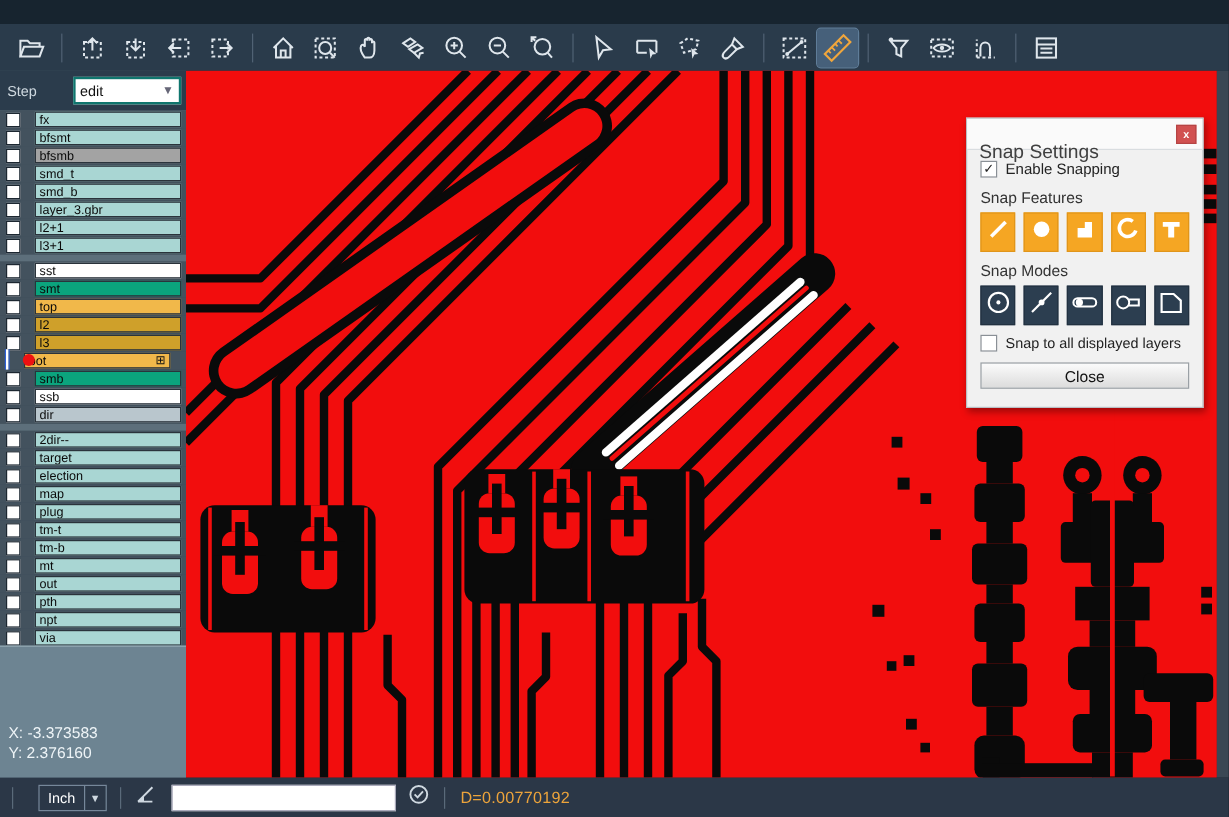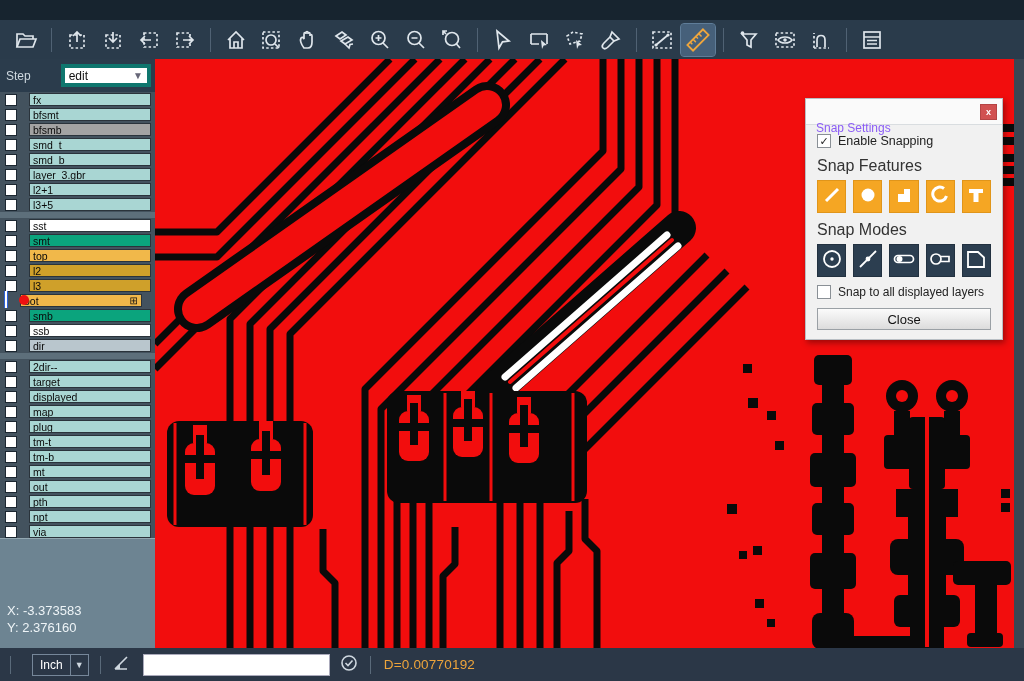--- a/index.html
+++ b/index.html
@@ -15,21 +15,21 @@
   #toolbar { position:absolute; left:0; top:20px; width:1024px; height:39px; background:#2a3b4b; display:flex; align-items:center; padding-left:8px; }
   .tb-btn { width:34px; height:32px; display:flex; align-items:center; justify-content:center; border-radius:3px; margin:0 1px; }
   .tb-btn.active { background:#46607a; outline:1px solid #5f7d99; }
   .tb-sep { width:1px; height:24px; background:#506274; margin:0 7px; }
   .tb-btn svg { display:block; }
 
   
   #sidebar { position:absolute; left:0; top:59px; width:155px; height:589px; background:#5f7380; }
   #stepbar { height:33px; background:#2b3c4c; display:flex; align-items:center; padding:0 4px;gap:24px; }
   #stepbar .lbl { color:#cfd9e0; font-size:12px; margin:0 6px 0 2px; }
-  #step-select { flex:1; height:23px; background:#fff; border:4px solid #0f766e; display:flex; align-items:center; justify-content:space-between; font-size:12px; padding:0 4px; color:#111; }
+  #step-select { flex:1; height:23px; background:#fff; border:2px solid #0f766e; display:flex; align-items:center; justify-content:space-between; font-size:12px; padding:0 4px; color:#111; }
   #step-select .chev { color:#667; font-size:10px; }
   #layers { background:#43525e;border-radius:14px; }
   .lrow { height:15px; display:flex; align-items:center; position:relative; background:#43525e; }
   .lrow .cb { width:12px; height:12px; background:#fff; border:1px solid #1c2731; margin-left:5px; flex:none; }
   .lrow.active .cbwrap { background:#2e62d9; padding:1px; margin-left:4px; }
   .lrow.active .cb { width:10px; height:10px; margin:0; border:1px solid #fff; background:#16324f; }
   .lrow .dot { width:10px; height:10px; border-radius:50%; background:#ee1111; position:absolute; left:19px; top:2px; }
   .lrow .bar { margin-left:12px; width:122px; height:13px; border:1px solid #2a333b; display:flex; align-items:center; justify-content:space-between; padding:0 3px; font-size:10.5px; color:#0a0a0a; overflow:hidden; white-space:nowrap; }
   .lrow .grid { font-size:10px; line-height:10px; color:#111; }
   .lgap { height:6px; background:#5d6f7b; }
@@ -37,27 +37,27 @@
   #xy { position:absolute; left:0; top:538px; width:155px; height:110px; background:#6d8492; border-top:1px solid #93a8b2; padding:3px 0 0 0; }
   #xy .coord { color:#eef4f7; font-size:13px; padding:1px 0 1px 7px; }
 
   
   #canvas { position:absolute; left:155px; top:59px; width:859px; height:589px; background:#f20d0d; overflow:hidden; }
   #rightstrip { position:absolute; left:1014px; top:59px; width:10px; height:589px; background:#3a4754; }
 
   
   #snapdlg { position:absolute; left:805px; top:98px; width:198px; height:242px; background:#f1f1f1; border:1px solid #b9bfc4; box-shadow:2px 3px 6px rgba(0,0,0,.35); }
   #snapdlg .title { height:26px; background:#fafafa; border-bottom:1px solid #d9dde0; display:flex; align-items:center; justify-content:space-between; padding:0 5px 0 10px; }
-  #snapdlg .title .t { font-size:12px; color:#8b5cf6;margin-top:32px; }
+  #snapdlg .title .t { font-size:16px; color:#404040;margin-top:32px; }
   #snapdlg .close { width:17px; height:16px; background:#d15151; color:#fff; font-size:9px; font-weight:bold; display:flex; align-items:center; justify-content:center; border:1px solid #b54444; }
   #snapdlg .body { padding:9px 11px 0 11px; }
   .chkrow { display:flex; align-items:center; gap:7px; margin-bottom:9px; }
   .chk { width:14px; height:14px; background:#fff; border:1px solid #8a9096; font-size:11px; line-height:13px; text-align:center; color:#222; }
   .chkrow .cl { font-size:12.5px; color:#222; }
-  .sec { font-size:16px; color:#333; margin:2px 0 5px 0; }
+  .sec { font-size:13px; color:#333; margin:2px 0 5px 0; }
   .btnrow { display:flex; gap:7px; margin-bottom:8px; }
   .snap-feat { width:33px; height:33px; background:#f5a623; border:1px solid #e0951a; display:flex; align-items:center; justify-content:center; }
   .snap-mode { width:33px; height:33px; background:#2c3e50; border:1px solid #223140; display:flex; align-items:center; justify-content:center; }
   #close-btn { width:100%; height:22px; margin-top:4px; background:linear-gradient(#fbfbfb,#dcdcdc); border:1px solid #9aa0a5; font-size:13px; color:#111; display:flex; align-items:center; justify-content:center; }
 
   
   #bottombar { position:absolute; left:0; top:648px; width:1024px; height:33px; background:#2b3747; display:flex; align-items:center; }
   .bb-sep { width:1px; height:18px; background:#5a6a7a; }
   #unit-select { margin-left:21px; margin-right:11px; height:22px; display:flex; align-items:center; border:1px solid #76879a; color:#fff; font-size:12px; }
   #unit-select .uv { padding:0 7px; }
@@ -309,21 +309,21 @@
         </div>
         <div class="lrow">
           <span class="cb"></span>
           <span class="bar" style="background:#a9d6d3">
             <span>l2+1</span>
           </span>
         </div>
         <div class="lrow">
           <span class="cb"></span>
           <span class="bar" style="background:#a9d6d3">
-            <span>l3+5</span>
+            <span>l3+1</span>
           </span>
         </div>
         <div class="lgap"></div>
         <div class="lrow">
           <span class="cb"></span>
           <span class="bar" style="background:#ffffff">
             <span>sst</span>
           </span>
         </div>
         <div class="lrow">
@@ -385,21 +385,21 @@
         </div>
         <div class="lrow">
           <span class="cb"></span>
           <span class="bar" style="background:#a9d6d3">
             <span>target</span>
           </span>
         </div>
         <div class="lrow">
           <span class="cb"></span>
           <span class="bar" style="background:#a9d6d3">
-            <span>displayed</span>
+            <span>election</span>
           </span>
         </div>
         <div class="lrow">
           <span class="cb"></span>
           <span class="bar" style="background:#a9d6d3">
             <span>map</span>
           </span>
         </div>
         <div class="lrow">
           <span class="cb"></span>

